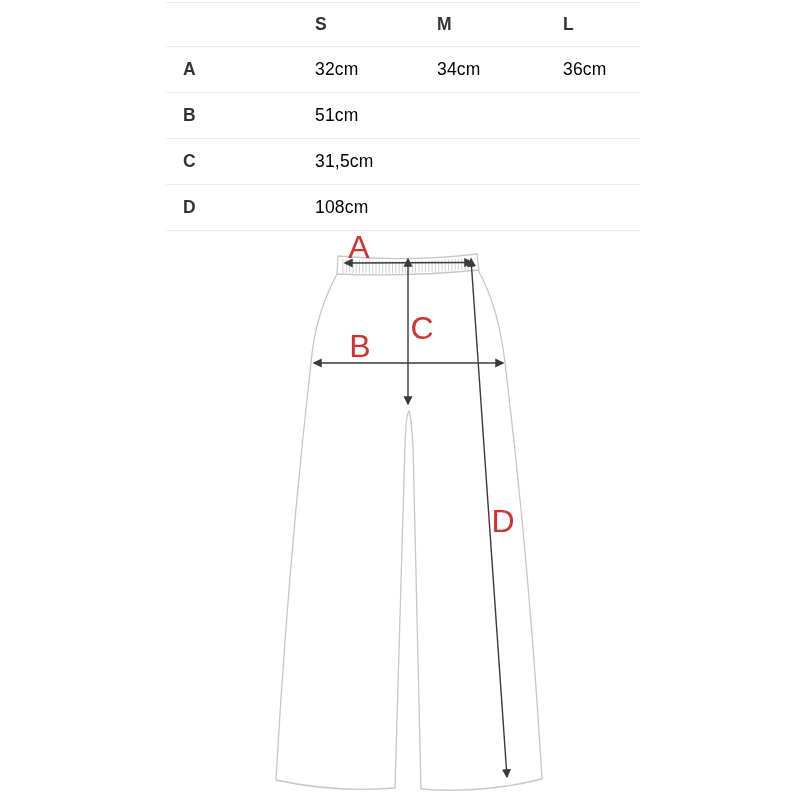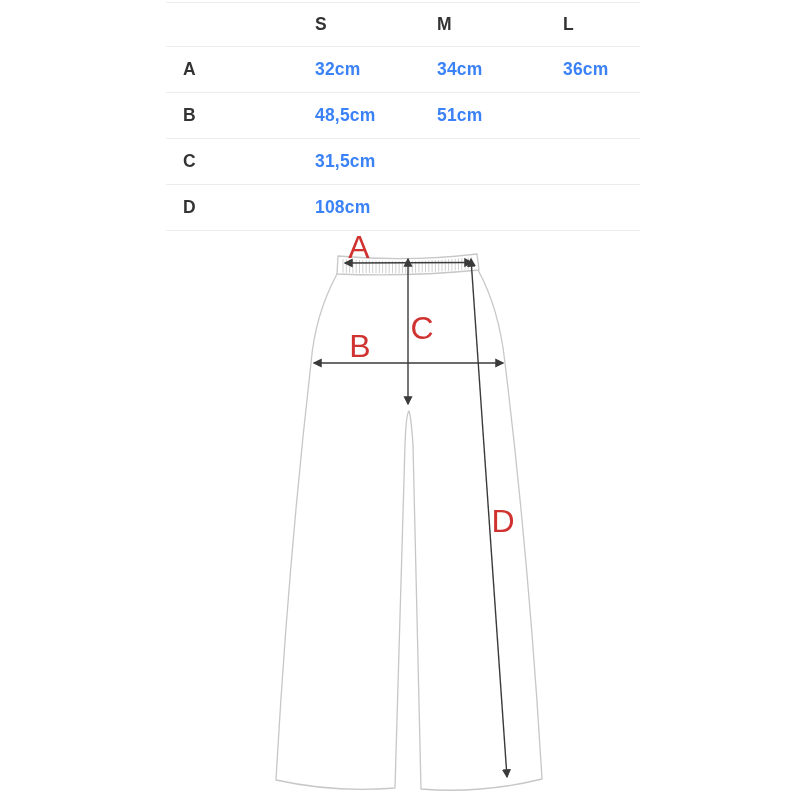--- a/index.html
+++ b/index.html
@@ -18,21 +18,21 @@
     grid-template-columns:149px 122px 126px 1fr;
     align-items:center;
     height:45px;
     border-bottom:1px solid #ededed;
     font-size:17.5px;
     letter-spacing:.2px;
   }
   .trow.thead{height:43px;}
   .trow .c0{padding-left:17px;font-weight:700;color:#333333;letter-spacing:.4px;}
   .trow.thead .ch{font-weight:700;color:#333333;letter-spacing:.4px;}
-  .trow .cv{font-weight:700;color:#3b82f6;}
+  .trow .cv{font-weight:400;color:#000000;}
   
   .figure-svg{position:absolute;left:0;top:0;width:800px;height:800px;}
   .garment{fill:none;stroke:#c7c7c7;stroke-width:1.3;stroke-linejoin:round;stroke-linecap:round;}
   .waistband{fill:#ffffff;stroke:#c7c7c7;stroke-width:1.3;stroke-linejoin:round;}
   .ribbing{fill:none;stroke:#cfcfcf;stroke-width:1;}
   .measure{stroke:#3a3a3a;stroke-width:1.4;fill:none;}
   .mlabel{
     font-family:"Liberation Sans", sans-serif;
     font-size:32px;font-weight:500;text-anchor:middle;
   }
@@ -50,21 +50,20 @@
       <div class="ch">L</div>
     </div>
     <div class="trow">
       <div class="c0">A</div>
       <div class="cv">32cm</div>
       <div class="cv">34cm</div>
       <div class="cv">36cm</div>
     </div>
     <div class="trow">
       <div class="c0">B</div>
-      <div class="cv">48,5cm</div>
       <div class="cv">51cm</div>
     </div>
     <div class="trow">
       <div class="c0">C</div>
       <div class="cv">31,5cm</div>
     </div>
     <div class="trow">
       <div class="c0">D</div>
       <div class="cv">108cm</div>
     </div>

